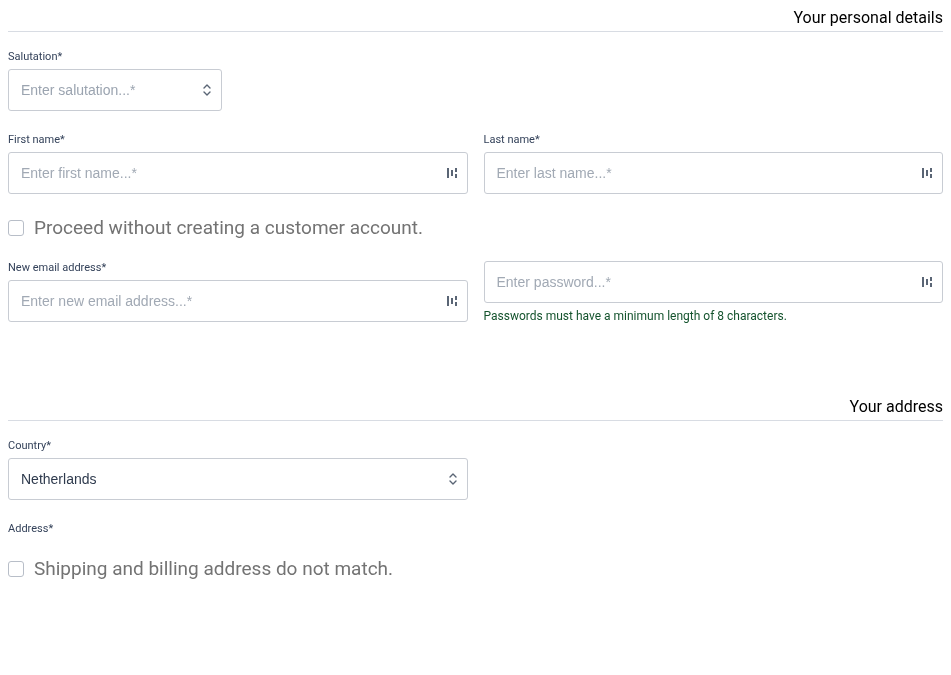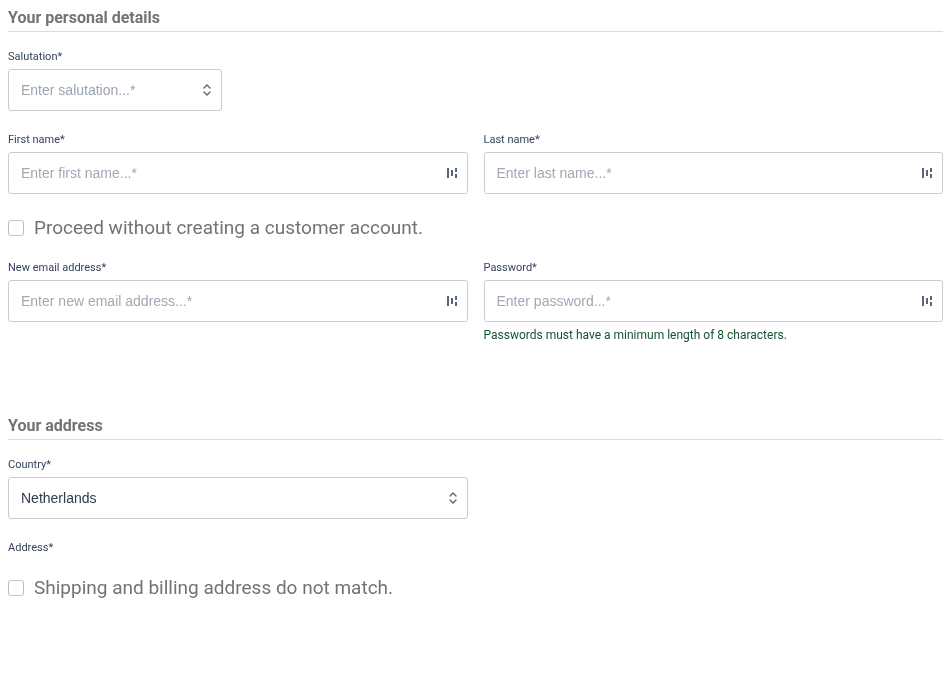--- a/index.html
+++ b/index.html
@@ -5,23 +5,24 @@
   * { box-sizing: border-box; }
   body {
     margin: 0;
     padding: 8px;
     font-family: -apple-system, BlinkMacSystemFont, "Segoe UI", Roboto, Helvetica, Arial, sans-serif;
     color: #2e3a4d;
     background: #fff;
   }
   .section-title {
     font-size: 16px;
-    font-weight: 700;
-    color: #737373;
+    font-weight: 400;
+    color: #000000;
     margin: 0 0 4px 0;
+    text-align: right;
   }
   .section-divider {
     border: none;
     border-top: 1px solid #d8dce3;
     margin: 4px 0 18px 0;
   }
   .form-label {
     display: block;
     font-size: 11px;
     color: #34425a;
@@ -198,21 +199,20 @@
         <svg width="14" height="14" viewBox="0 0 14 14">
             <rect x="1" y="2" width="2" height="10" fill="#5a6575"></rect>
             <rect x="5" y="4" width="2" height="6" fill="#5a6575"></rect>
             <rect x="9" y="2" width="2" height="4" fill="#5a6575"></rect>
             <rect x="9" y="8" width="2" height="4" fill="#5a6575"></rect>
           </svg>
       </span>
     </div>
   </div>
   <div class="col">
-    <label class="form-label">Password*</label>
     <div class="input-wrapper">
       <input type="password" class="form-input" placeholder="Enter password...*" style="">
       <span class="suffix-icon">
         <svg width="14" height="14" viewBox="0 0 14 14">
             <rect x="1" y="2" width="2" height="10" fill="#5a6575"></rect>
             <rect x="5" y="4" width="2" height="6" fill="#5a6575"></rect>
             <rect x="9" y="2" width="2" height="4" fill="#5a6575"></rect>
             <rect x="9" y="8" width="2" height="4" fill="#5a6575"></rect>
           </svg>
       </span>

